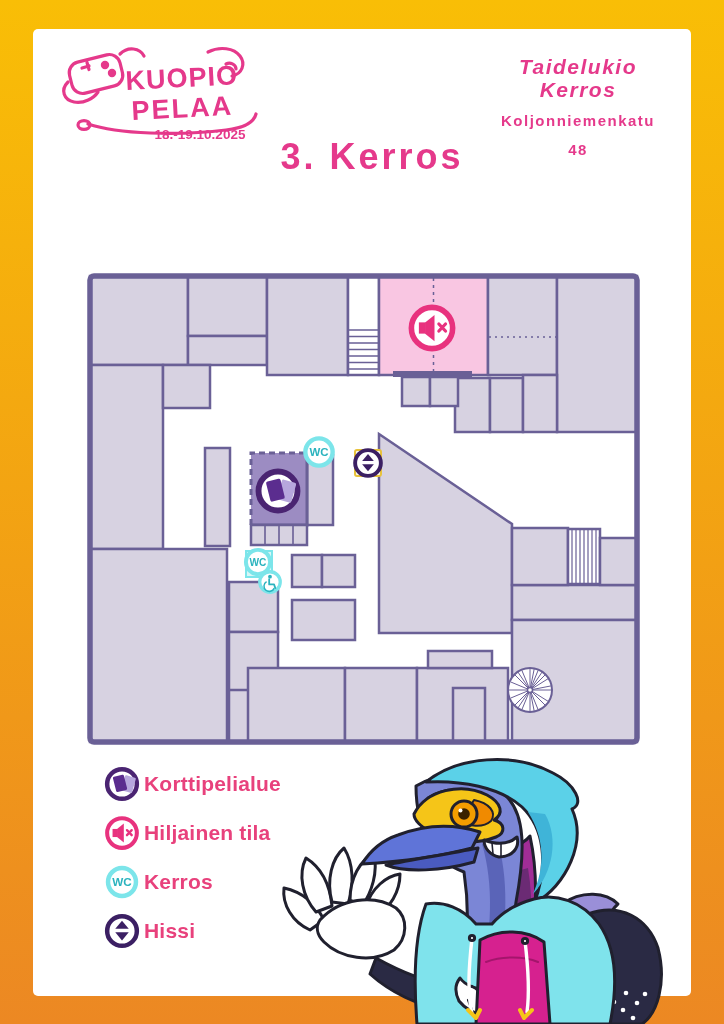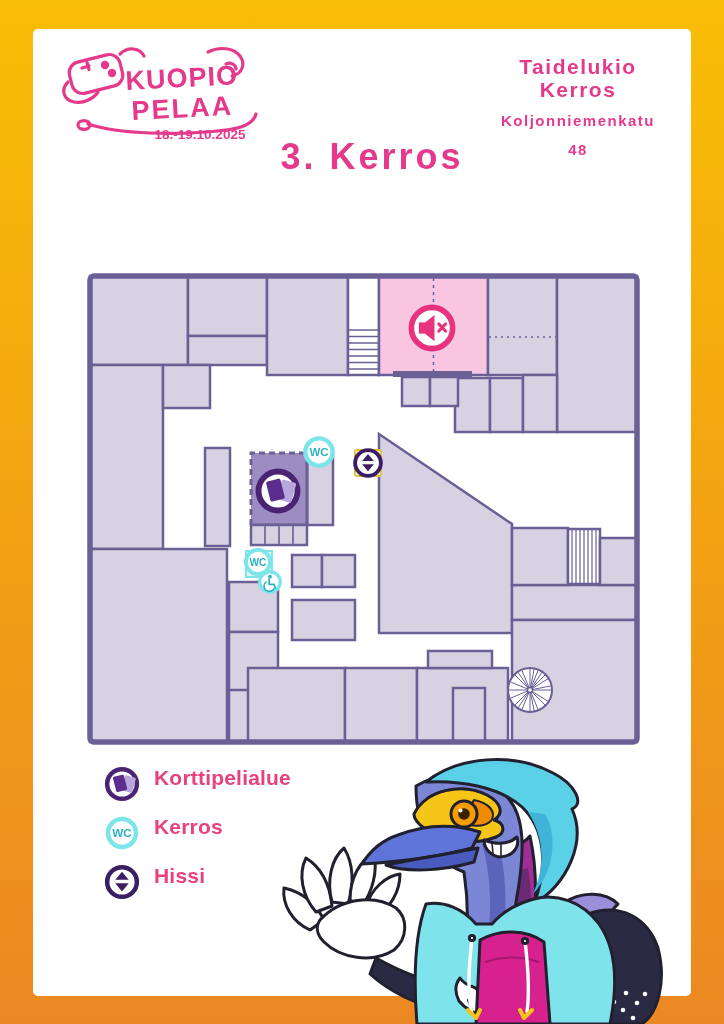--- a/index.html
+++ b/index.html
@@ -4,31 +4,31 @@
 <style>
   html,body{margin:0;padding:0;width:724px;height:1024px;overflow:hidden;
     font-family:"Liberation Sans",sans-serif;}
   body{background:linear-gradient(180deg,#F9BE06 0%,#F2A014 55%,#EC8823 100%);position:relative;}
   .card{position:absolute;left:33px;top:29px;right:33px;bottom:28px;background:#FFFFFF;border-radius:5px;}
   .content{position:absolute;inset:0;}
 
   
   .logo{position:absolute;left:58px;top:38px;width:210px;height:104px;}
   .venue{position:absolute;left:478px;top:56px;width:200px;text-align:center;color:#E5398B;font-weight:800;line-height:1.08;letter-spacing:1.5px;}
-  .venue .big{font-size:21px;}
+  .venue .big{font-size:21px;font-style:italic;}
   .venue .small{font-size:15px;margin-top:12px;}
   .floor-title{position:absolute;left:20px;top:136px;width:704px;text-align:center;
     color:#E5398B;font-weight:700;font-size:36px;letter-spacing:3px;}
 
   
   .map{position:absolute;left:86px;top:270px;}
 
   
   .legend{position:absolute;left:104px;top:766px;display:flex;flex-direction:column;gap:13px;z-index:2;}
-  .legend-row{display:flex;gap:14px;height:36px;}
+  .legend-row{display:flex;align-items:center;gap:4px;height:36px;}
   .legend-label{color:#E8417C;font-weight:800;font-size:21px;letter-spacing:.2px;}
 
   .mascot{position:absolute;left:276px;top:752px;z-index:6;}
   .hiddefs{position:absolute;width:0;height:0;overflow:hidden;}
 </style>
 </head>
 <body>
 
 <svg class="hiddefs" aria-hidden="true">
   <defs>
@@ -206,20 +206,26 @@
 
   <div class="legend">
     <div class="legend-row">
       <svg width="36" height="36" viewBox="0 0 40 40">
           <use href="#ic-card"></use>
         </svg>
       <span class="legend-label">Korttipelialue</span>
     </div>
     <div class="legend-row">
       <svg width="36" height="36" viewBox="0 0 40 40">
+          <use href="#ic-speaker"></use>
+        </svg>
+      <span class="legend-label">Hiljainen tila</span>
+    </div>
+    <div class="legend-row">
+      <svg width="36" height="36" viewBox="0 0 40 40">
           <use href="#ic-wc"></use>
         </svg>
       <span class="legend-label">Kerros</span>
     </div>
     <div class="legend-row">
       <svg width="36" height="36" viewBox="0 0 40 40">
           <use href="#ic-lift"></use>
         </svg>
       <span class="legend-label">Hissi</span>
     </div>

